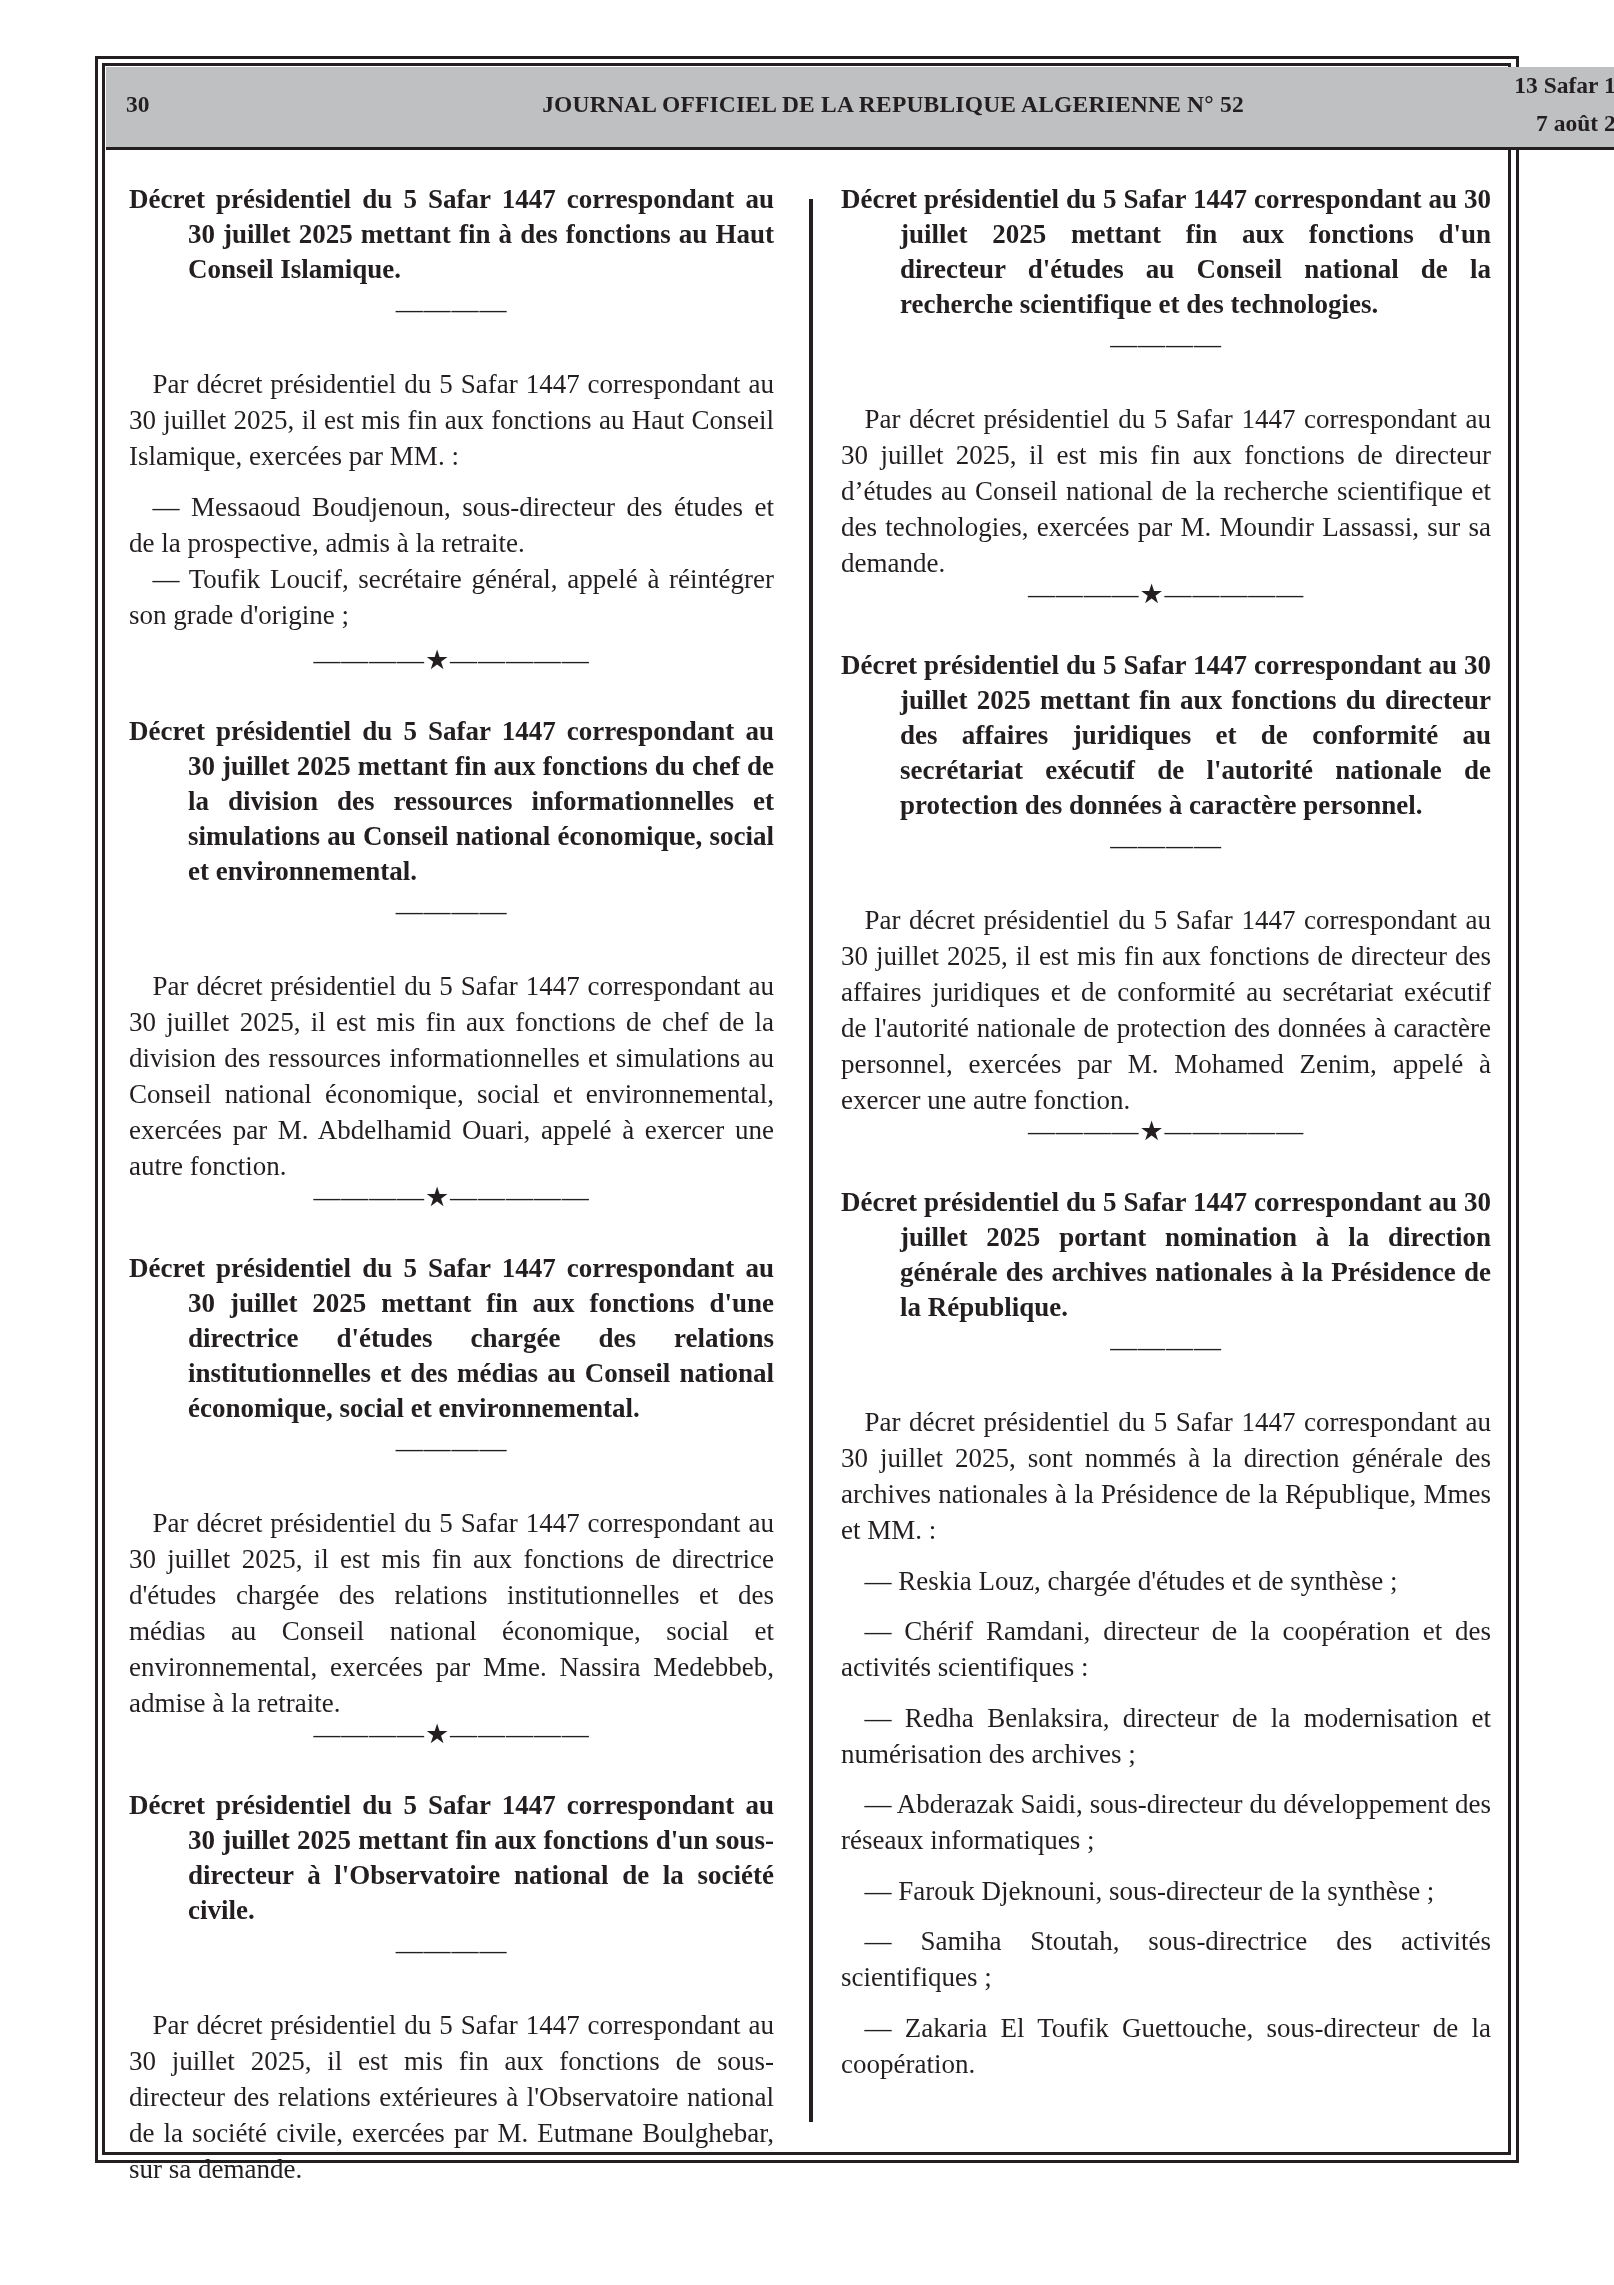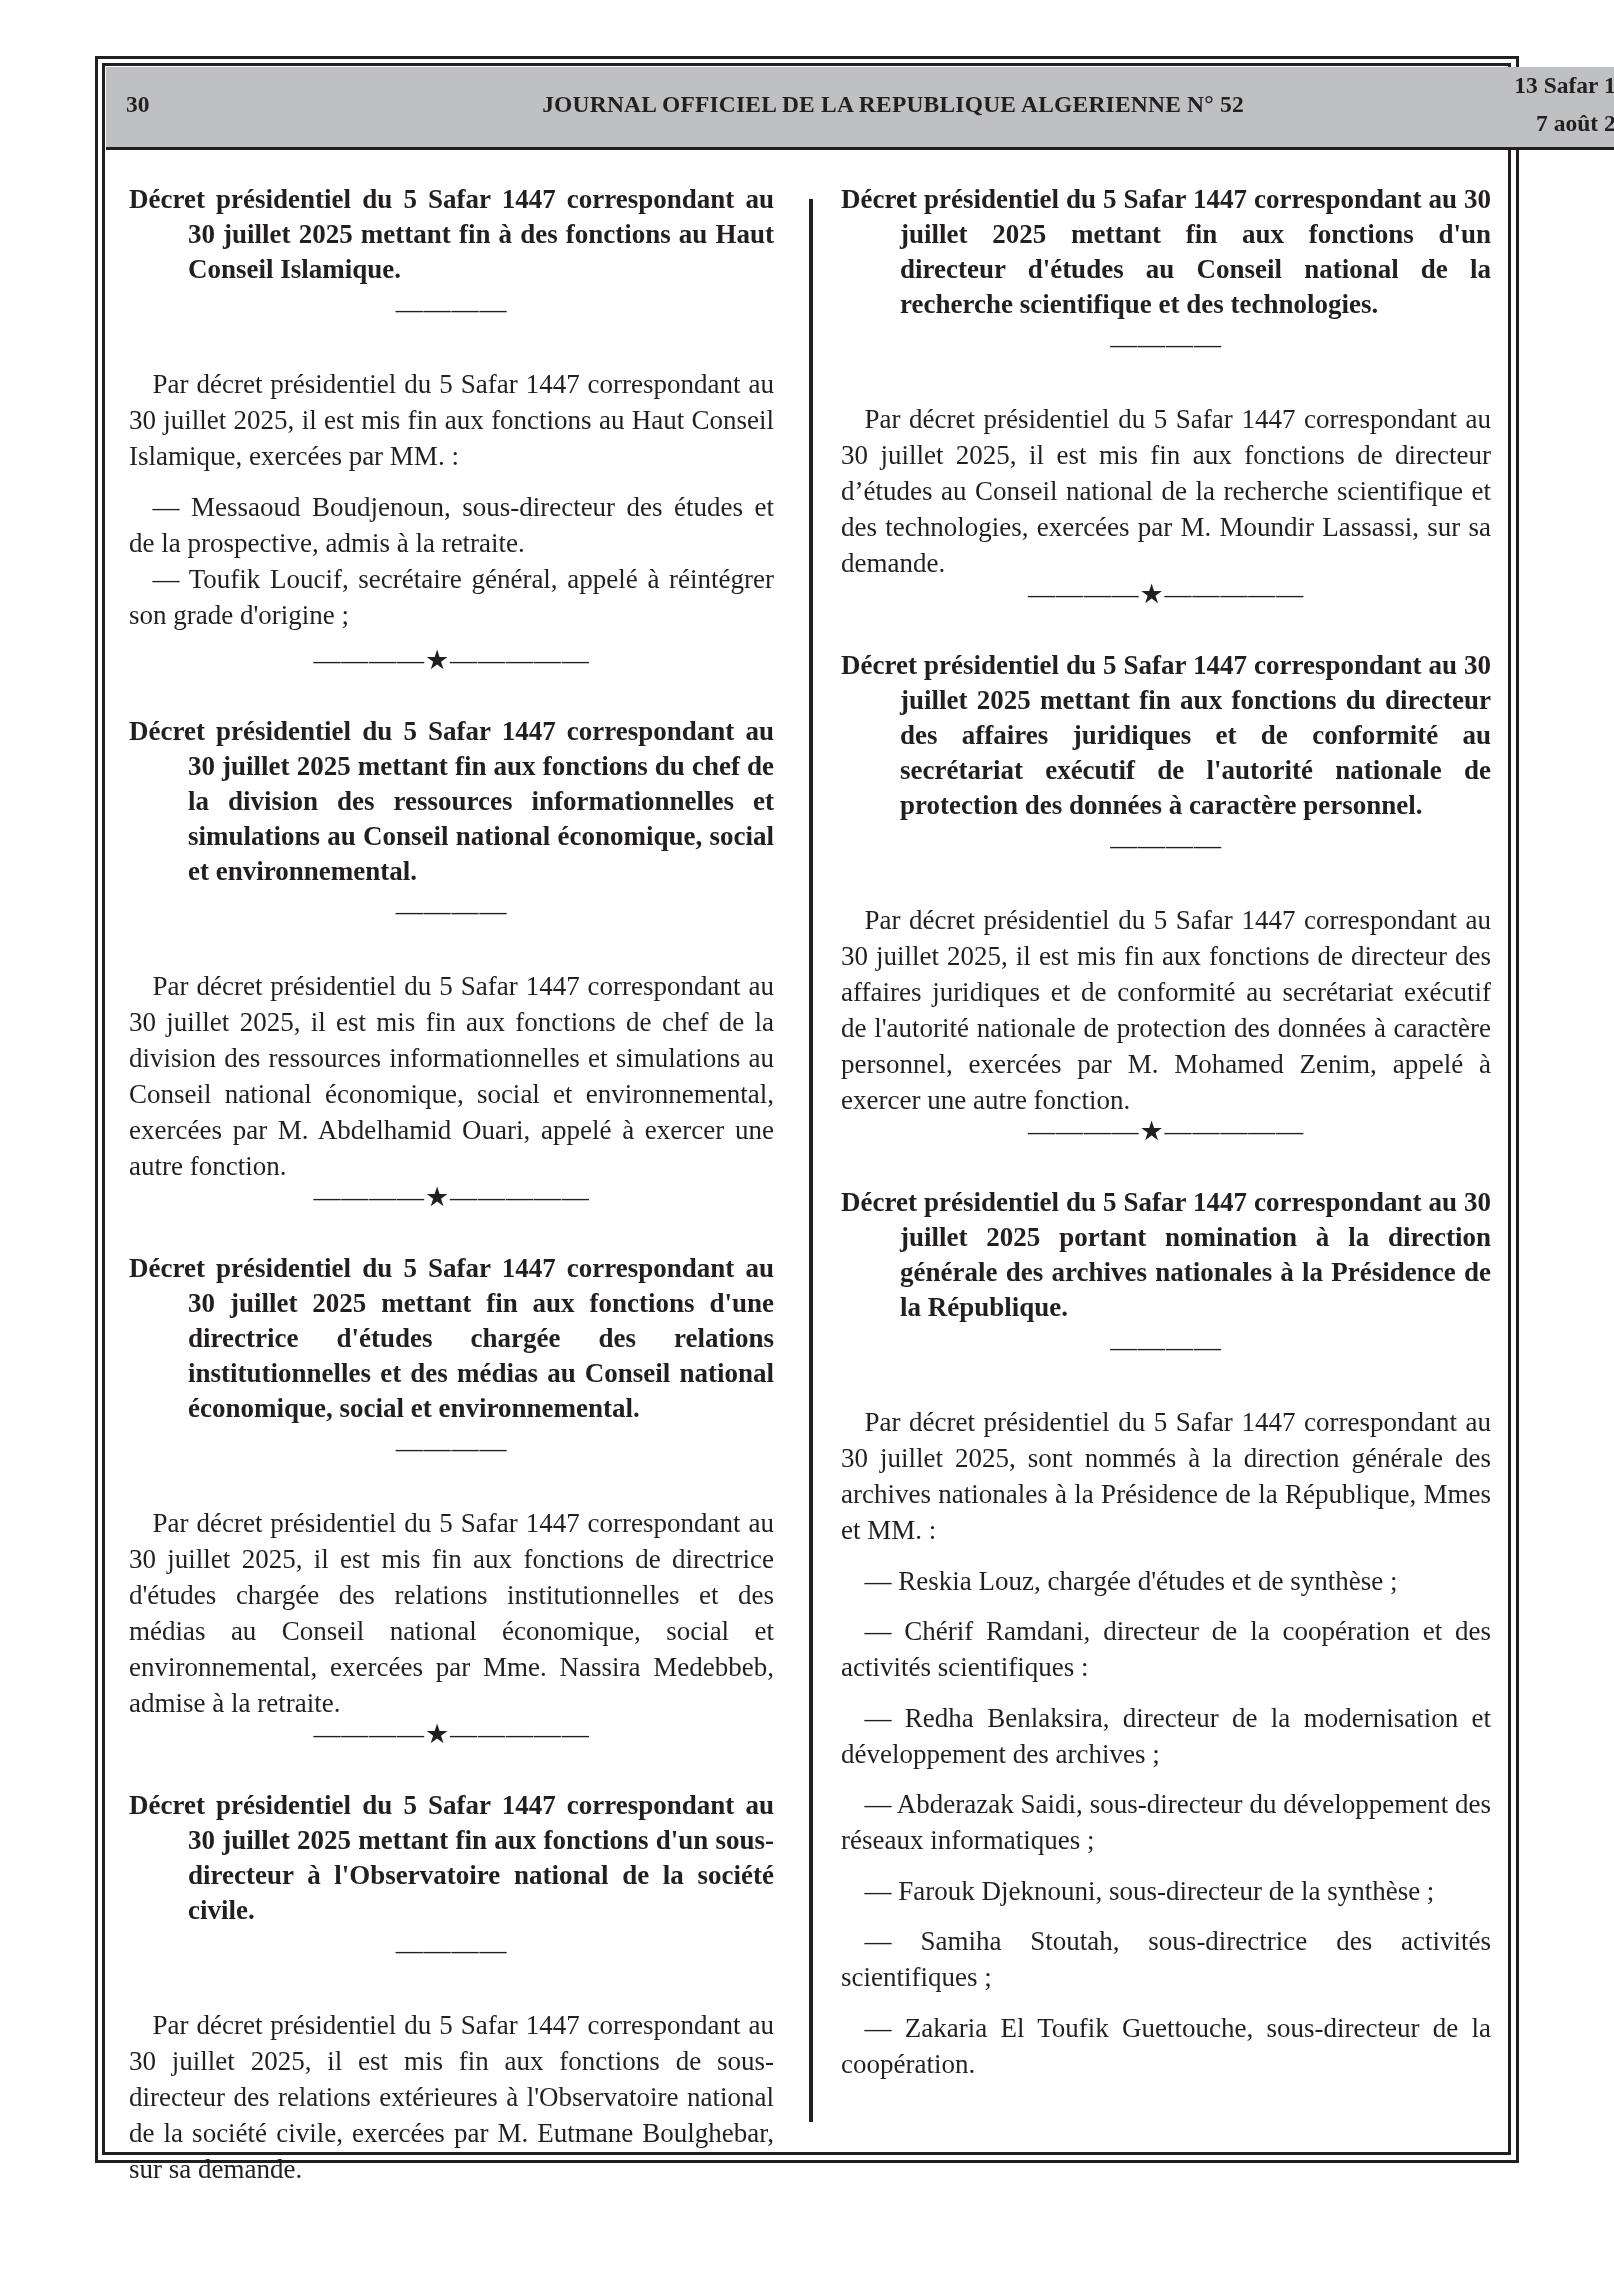--- a/index.html
+++ b/index.html
@@ -96,21 +96,21 @@
     <p class="para last">Par décret présidentiel du 5 Safar 1447 correspondant au 30 juillet 2025, il est mis fin aux fonctions de directeur des affaires juridiques et de conformité au secrétariat exécutif de l'autorité nationale de protection des données à caractère personnel, exercées par M. Mohamed Zenim, appelé à exercer une autre fonction.</p>
     <div class="sep-star">————★—————</div>
   </section>
 
   <section>
     <p class="decree-title">Décret présidentiel du 5 Safar 1447 correspondant au 30 juillet 2025 portant nomination à la direction générale des archives nationales à la Présidence de la République.</p>
     <div class="sep">————</div>
     <p class="para">Par décret présidentiel du 5 Safar 1447 correspondant au 30 juillet 2025, sont nommés à la direction générale des archives nationales à la Présidence de la République, Mmes et MM. :</p>
     <p class="item">— Reskia Louz, chargée d'études et de synthèse ;</p>
     <p class="item">— Chérif Ramdani, directeur de la coopération et des activités scientifiques :</p>
-    <p class="item">— Redha Benlaksira, directeur de la modernisation et développement des archives ;</p>
+    <p class="item">— Redha Benlaksira, directeur de la modernisation et numérisation des archives ;</p>
     <p class="item">— Abderazak Saidi, sous-directeur du développement des réseaux informatiques ;</p>
     <p class="item">— Farouk Djeknouni, sous-directeur de la synthèse ;</p>
     <p class="item">— Samiha Stoutah, sous-directrice des activités scientifiques ;</p>
     <p class="item" style="margin-bottom:0">— Zakaria El Toufik Guettouche, sous-directeur de la coopération.</p>
   </section>
 
 </div>
 
 
 </body></html>

